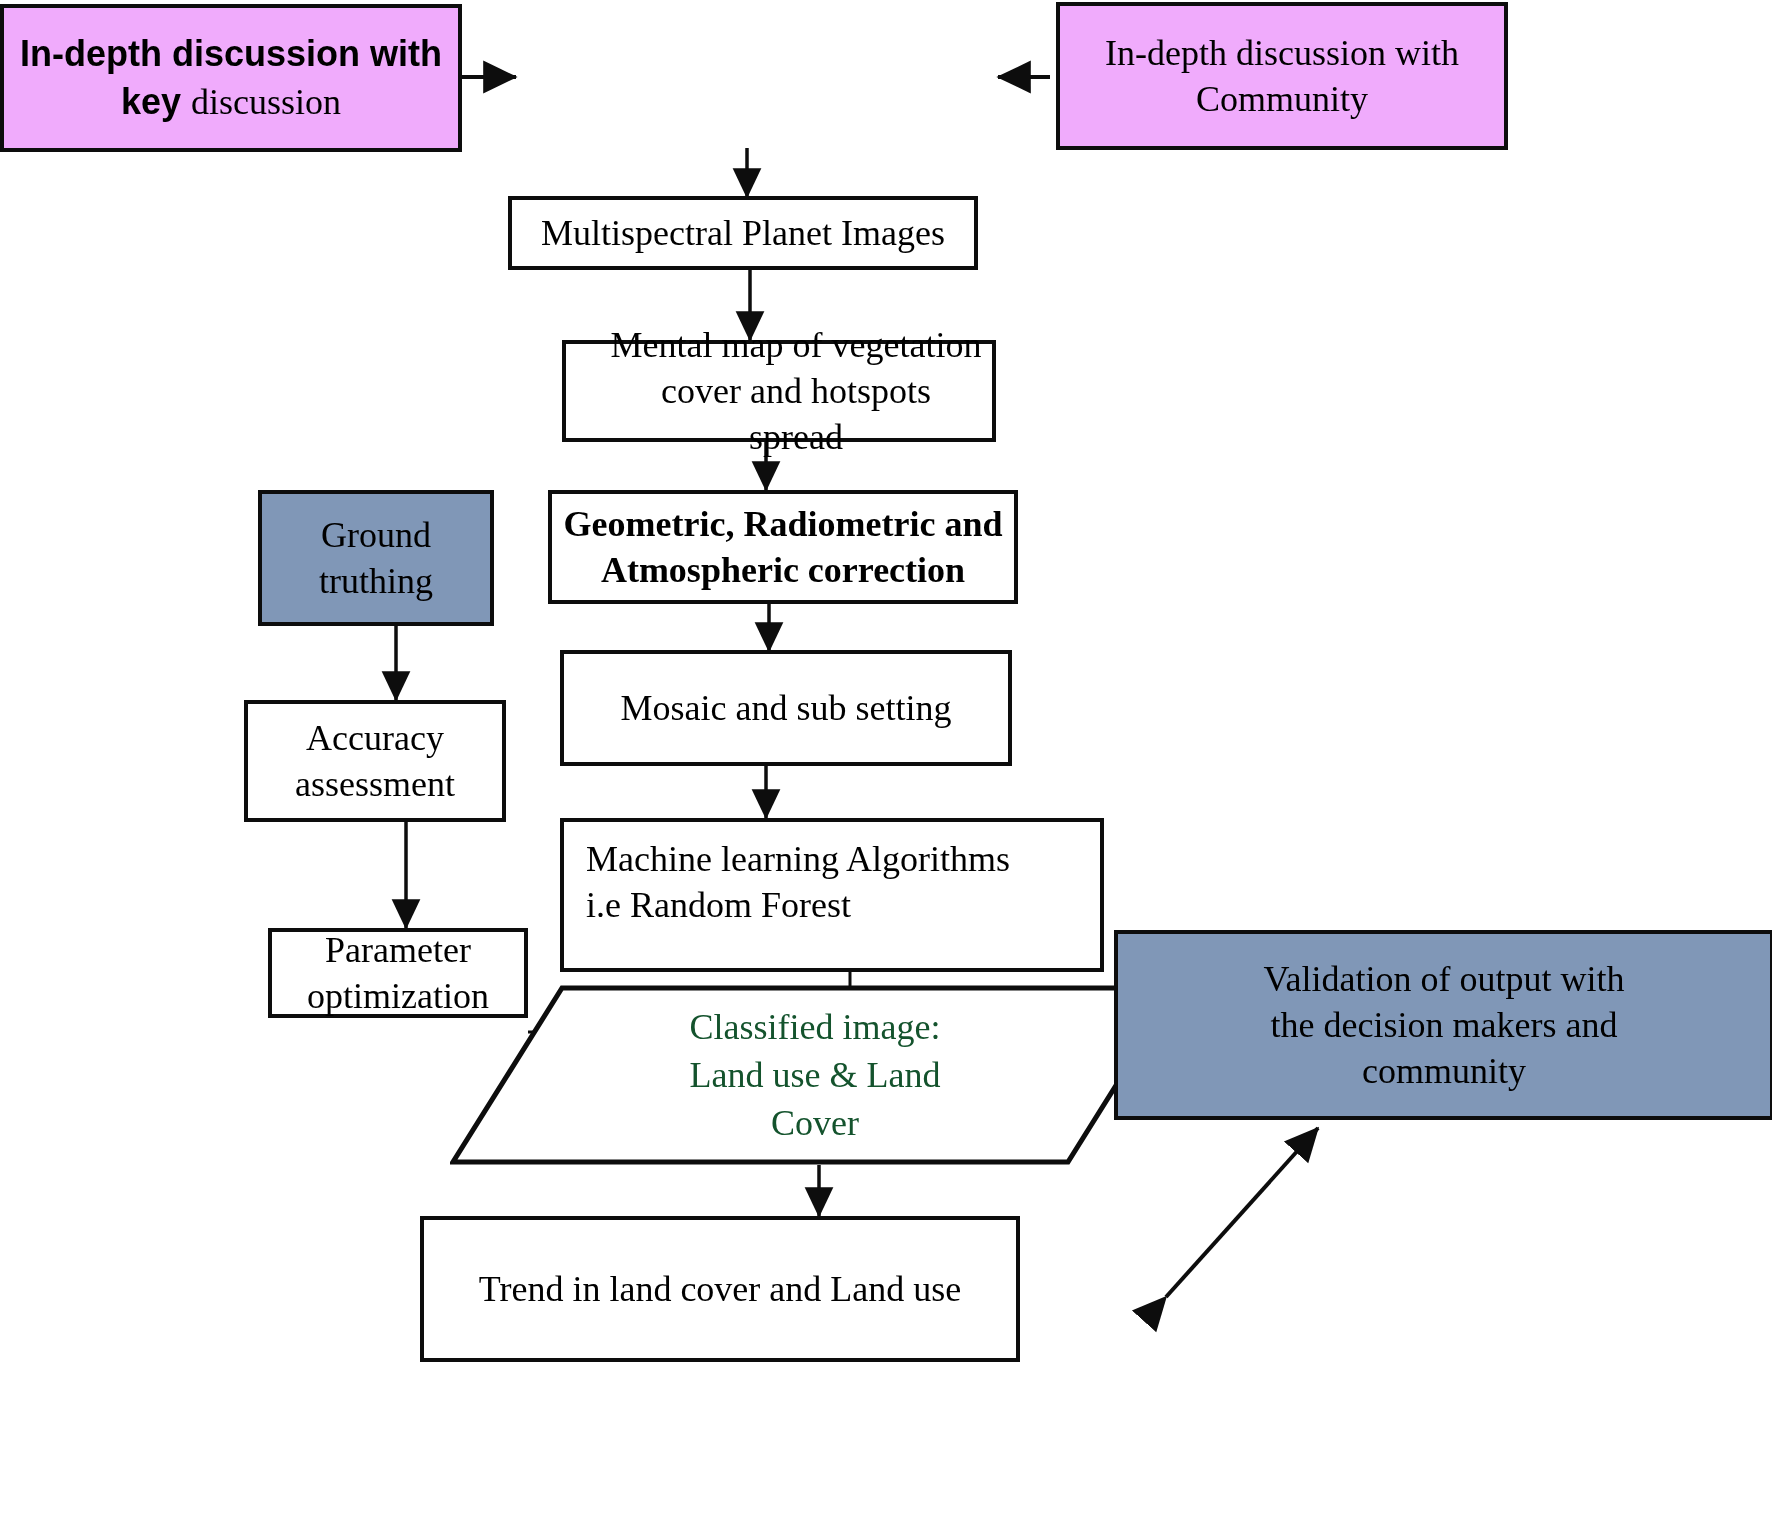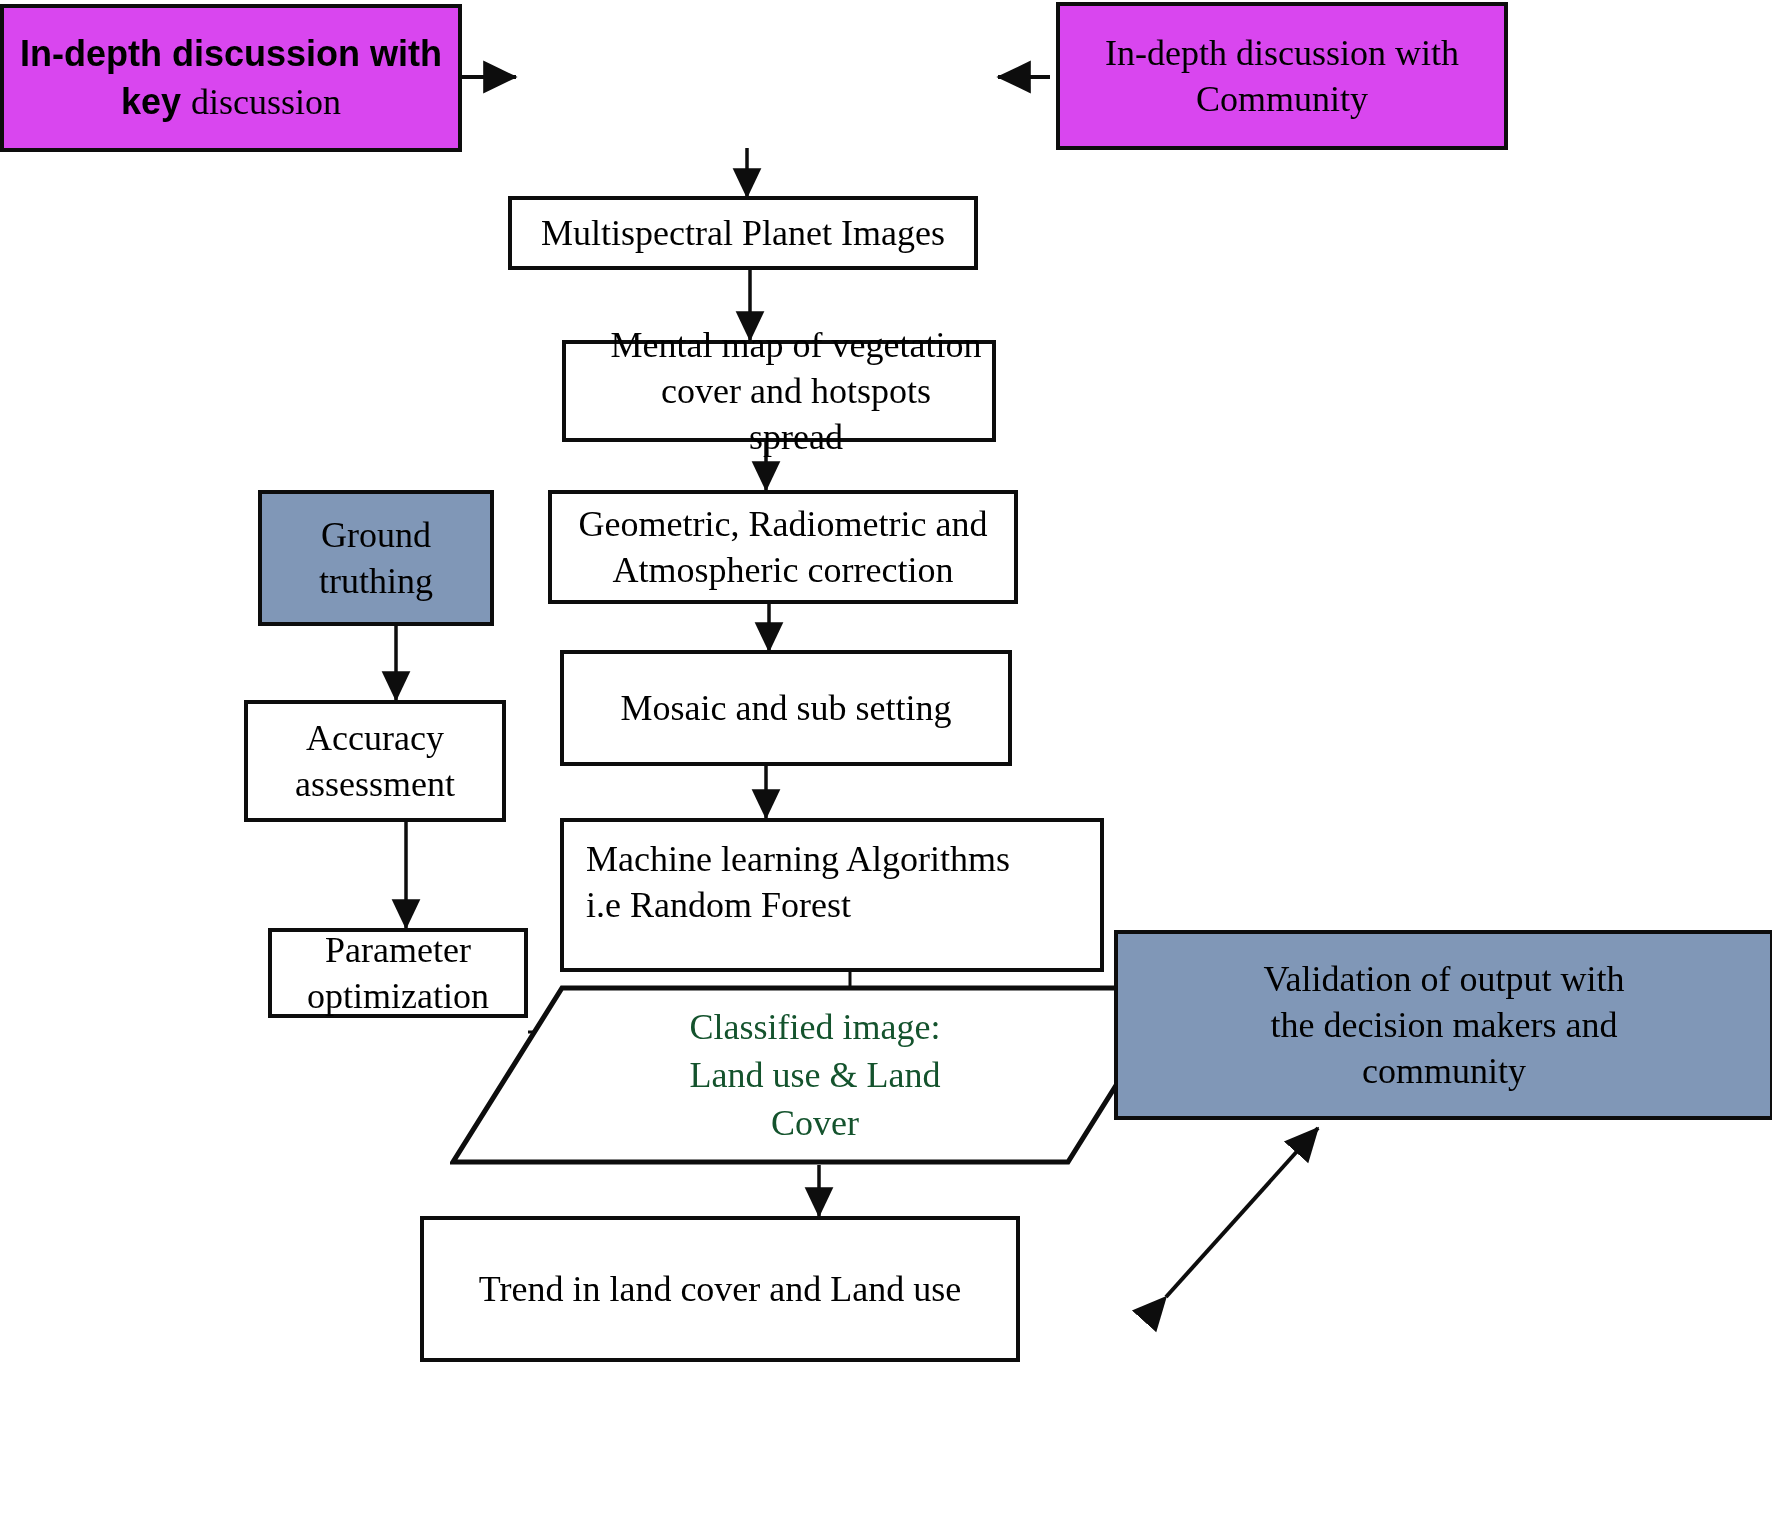--- a/index.html
+++ b/index.html
@@ -31,21 +31,21 @@
     text-align: center;
     border: 4px solid #0d0d0d;
     background: #ffffff;
     color: #000000;
     font-family: "Liberation Serif", "DejaVu Serif", serif;
     font-size: 36px;
     line-height: 1.28;
     padding: 4px 10px;
     white-space: pre-line;
   }
-  .node.green  { background: #d946ef; }
+  .node.green  { background: #f0abfc; }
   .node.slate  { background: #8097b7; }
   .node.sans-bold {
     font-family: "Liberation Sans", "DejaVu Sans", sans-serif;
     font-weight: 700;
   }
   .node.align-left {
     justify-content: flex-start;
     text-align: left;
     padding-left: 22px;
   }
@@ -152,21 +152,21 @@
 Community</div>
 
   <div class="node" style="left:508px; top:196px; width:470px; height:74px;text-align:center;">Multispectral Planet Images</div>
 
   <div class="node" style="left:562px; top:340px; width:434px; height:102px;padding-left:44px;">Mental map of vegetation
 cover and hotspots spread</div>
 
   <div class="node slate" style="left:258px; top:490px; width:236px; height:136px;">Ground
 truthing</div>
 
-  <div class="node" style="left:548px; top:490px; width:470px; height:114px;">Geometric, Radiometric and
+  <div class="node" style="left:548px; top:490px; width:470px; height:114px;font-weight:bold;">Geometric, Radiometric and
 Atmospheric correction</div>
 
   <div class="node" style="left:244px; top:700px; width:262px; height:122px;">Accuracy
 assessment</div>
 
   <div class="node" style="left:560px; top:650px; width:452px; height:116px;">Mosaic and sub setting</div>
 
   <div class="node align-left topalign" style="left:560px; top:818px; width:544px; height:154px;">Machine learning Algorithms
 i.e Random Forest</div>
 

